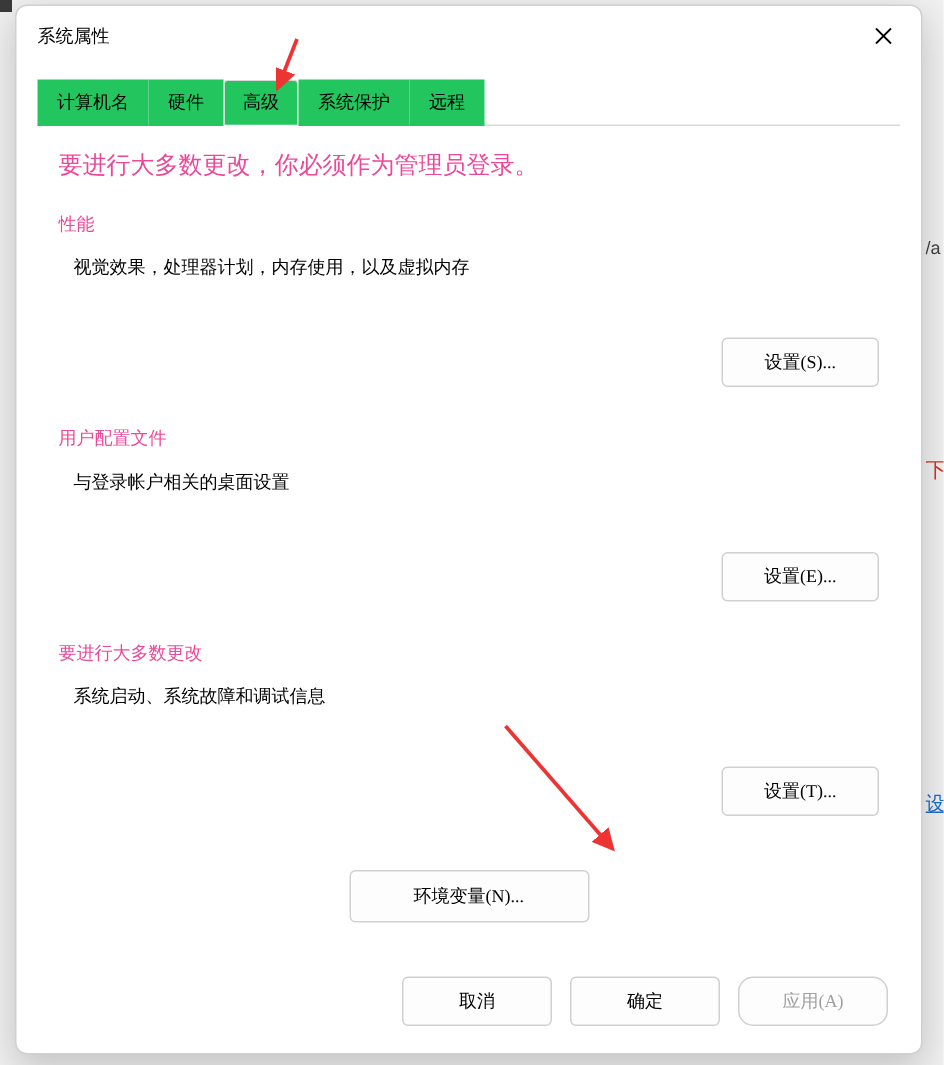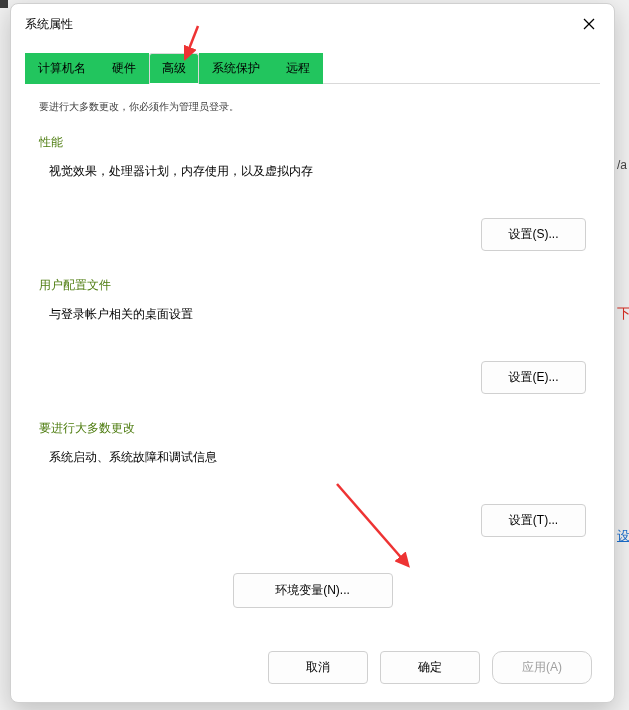--- a/index.html
+++ b/index.html
@@ -60,50 +60,50 @@
       border: 1px solid #d9d9d9;
       border-bottom: 1px solid #fff;
       border-radius: 3px 3px 0 0;
     }
     .content {
       flex: 1;
       padding: 16px 28px 8px 28px;
       overflow: hidden;
     }
     .note {
-      font-size: 10px;
-      color: #404040;
+      font-size: 16px;
+      color: #ec4899;
       margin-bottom: 20px;
     }
     .groupbox {
       margin-bottom: 18px;
       padding-bottom: 4px;
       position: relative;
     }
     .groupbox-title {
       font-size: 12px;
-      color: #4d7c0f;
+      color: #ec4899;
       margin-bottom: 12px;
     }
     .groupbox-desc {
       font-size: 12px;
       color: #000;
       padding-left: 10px;
       margin-bottom: 38px;
     }
     .btn-row {
       display: flex;
       justify-content: flex-end;
       margin-bottom: 4px;
     }
     .btn {
       min-width: 105px;
       padding: 7px 16px;
       font-size: 12px;
-      font-family: Liberation Sans, sans-serif;
+      font-family: Liberation Serif, serif;
       background: #fdfdfd;
       border: 1px solid #d0d0d0;
       border-radius: 4px;
       cursor: pointer;
       color: #000;
     }
     .btn.disabled {
       color: #a0a0a0;
       cursor: default;
       border-radius: 10px;

